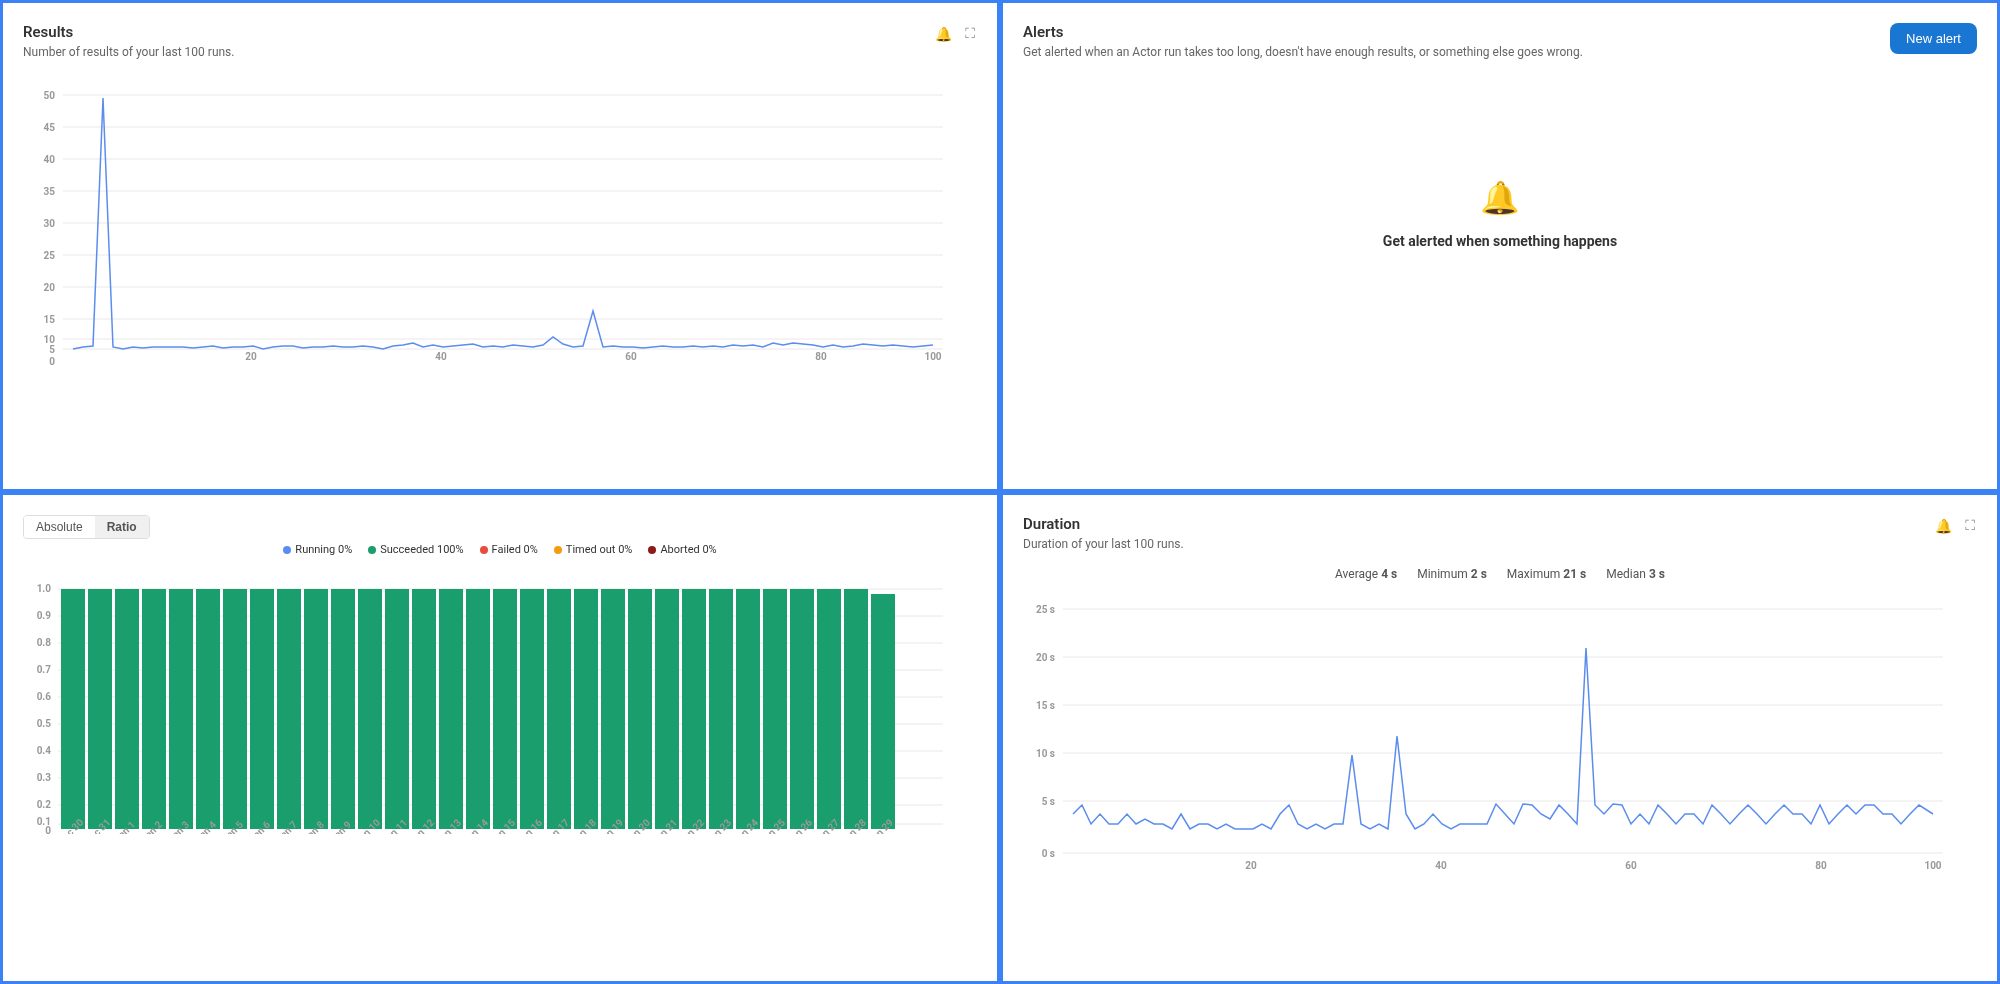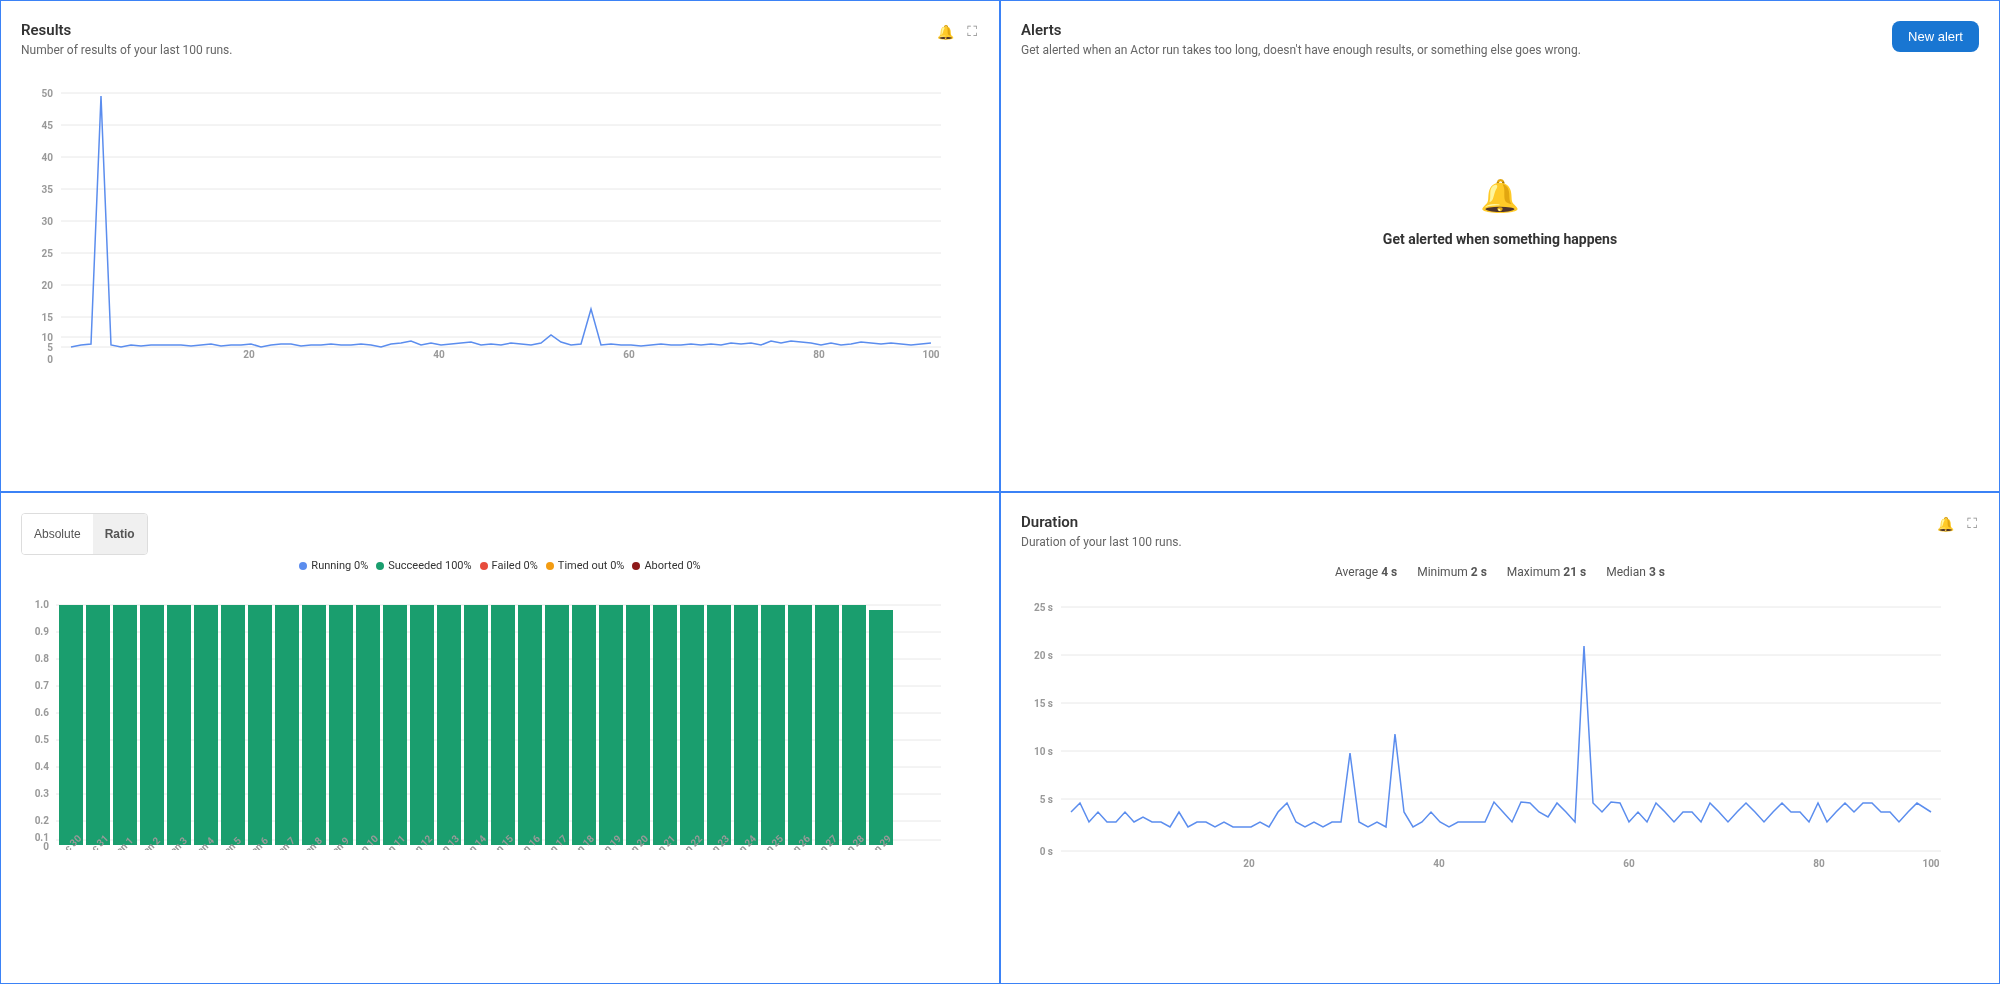--- a/index.html
+++ b/index.html
@@ -1,39 +1,39 @@
 <!DOCTYPE html>
 <html><head>
   <meta charset="utf-8">
   <style>
     * { box-sizing: border-box; margin: 0; padding: 0; }
     body { font-family: -apple-system, BlinkMacSystemFont, 'Segoe UI', Roboto, sans-serif; background: #f5f5f5; font-size: 13px; color: #333; }
     .dashboard { display: grid; grid-template-columns: 1fr 1fr; grid-template-rows: 1fr 1fr; gap: 0; width: 2000px; height: 984px; }
-    .panel { background: #fff; border: 1px solid #3b82f6; padding: 20px; overflow: hidden; position: relative; }
+    .panel { background: #fff; border: 3px solid #3b82f6; padding: 20px; overflow: hidden; position: relative; }
     .panel-title { font-size: 15px; font-weight: 600; margin-bottom: 4px; }
     .panel-subtitle { font-size: 12px; color: #666; margin-bottom: 12px; }
     .panel-header { display: flex; justify-content: space-between; align-items: flex-start; margin-bottom: 4px; }
     .panel-icons { display: flex; gap: 8px; align-items: center; }
     .icon-btn { background: none; border: none; cursor: pointer; color: #888; font-size: 14px; padding: 2px; }
     .new-alert-btn { background: #1976d2; color: #fff; border: none; border-radius: 8px; padding: 8px 16px; font-size: 13px; font-weight: 500; cursor: pointer; white-space: nowrap; }
     .stats-row { display: flex; gap: 20px; font-size: 12px; color: #555; margin-bottom: 8px; text-align: center; justify-content: center; }
     .stats-row span { }
     .stats-row b { font-weight: 700; }
     .chart-area { position: relative; width: 100%; font-weight: bold; }
     
     .alerts-empty { display: flex; flex-direction: column; align-items: center; justify-content: center; height: 280px; }
     .bell-icon-large { font-size: 32px; color: #aaa; margin-bottom: 16px; }
     .alerts-empty-title { font-weight: 700; font-size: 14px; margin-bottom: 3px; }
     .alerts-empty-desc { font-size: 12px; color: #666; text-align: center; max-width: 360px; line-height: 1.6; }
     
-    .toggle-group { display: flex; border: 1px solid #ddd; border-radius: 4px; overflow: hidden; height: 42px; }
+    .toggle-group { display: flex; border: 1px solid #ddd; border-radius: 4px; overflow: hidden; height: 24px; }
     .toggle-btn { background: #fff; border: none; padding: 0 12px; font-size: 12px; cursor: pointer; color: #555; }
     .toggle-btn.active { background: #f0f0f0; font-weight: 600; }
     
-    .legend { display: flex; gap: 8px; font-size: 11px; justify-content: center; margin-bottom: 8px; flex-wrap: wrap; }
+    .legend { display: flex; gap: 16px; font-size: 11px; justify-content: center; margin-bottom: 8px; flex-wrap: wrap; }
     .legend-item { display: flex; align-items: center; gap: 4px; }
     .legend-dot { width: 8px; height: 8px; border-radius: 50%; }
     
     svg { display: block; }
     .axis-label { font-size: 10px; fill: #999; }
     .grid-line { stroke: #e8e8e8; stroke-width: 1; }
     .line-chart-path { fill: none; stroke: #5b8dee; stroke-width: 1.5; }
     .bar-succeeded { fill: #1a9e6e; }
     .duration-path { fill: none; stroke: #5b8dee; stroke-width: 1.5; }
   </style>

